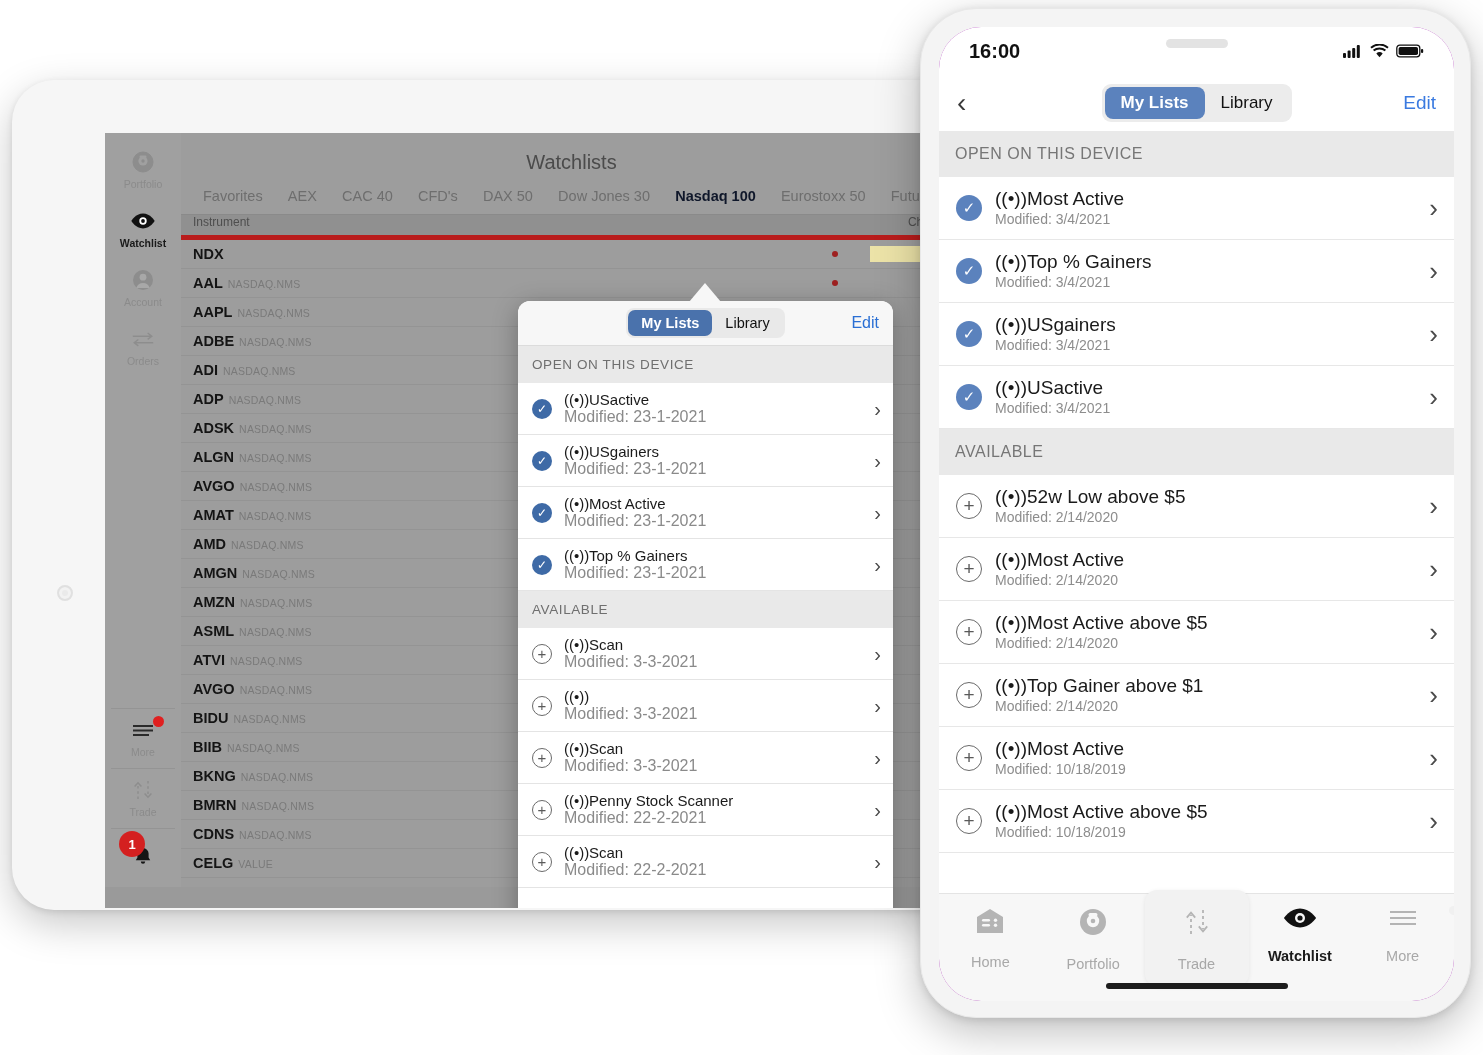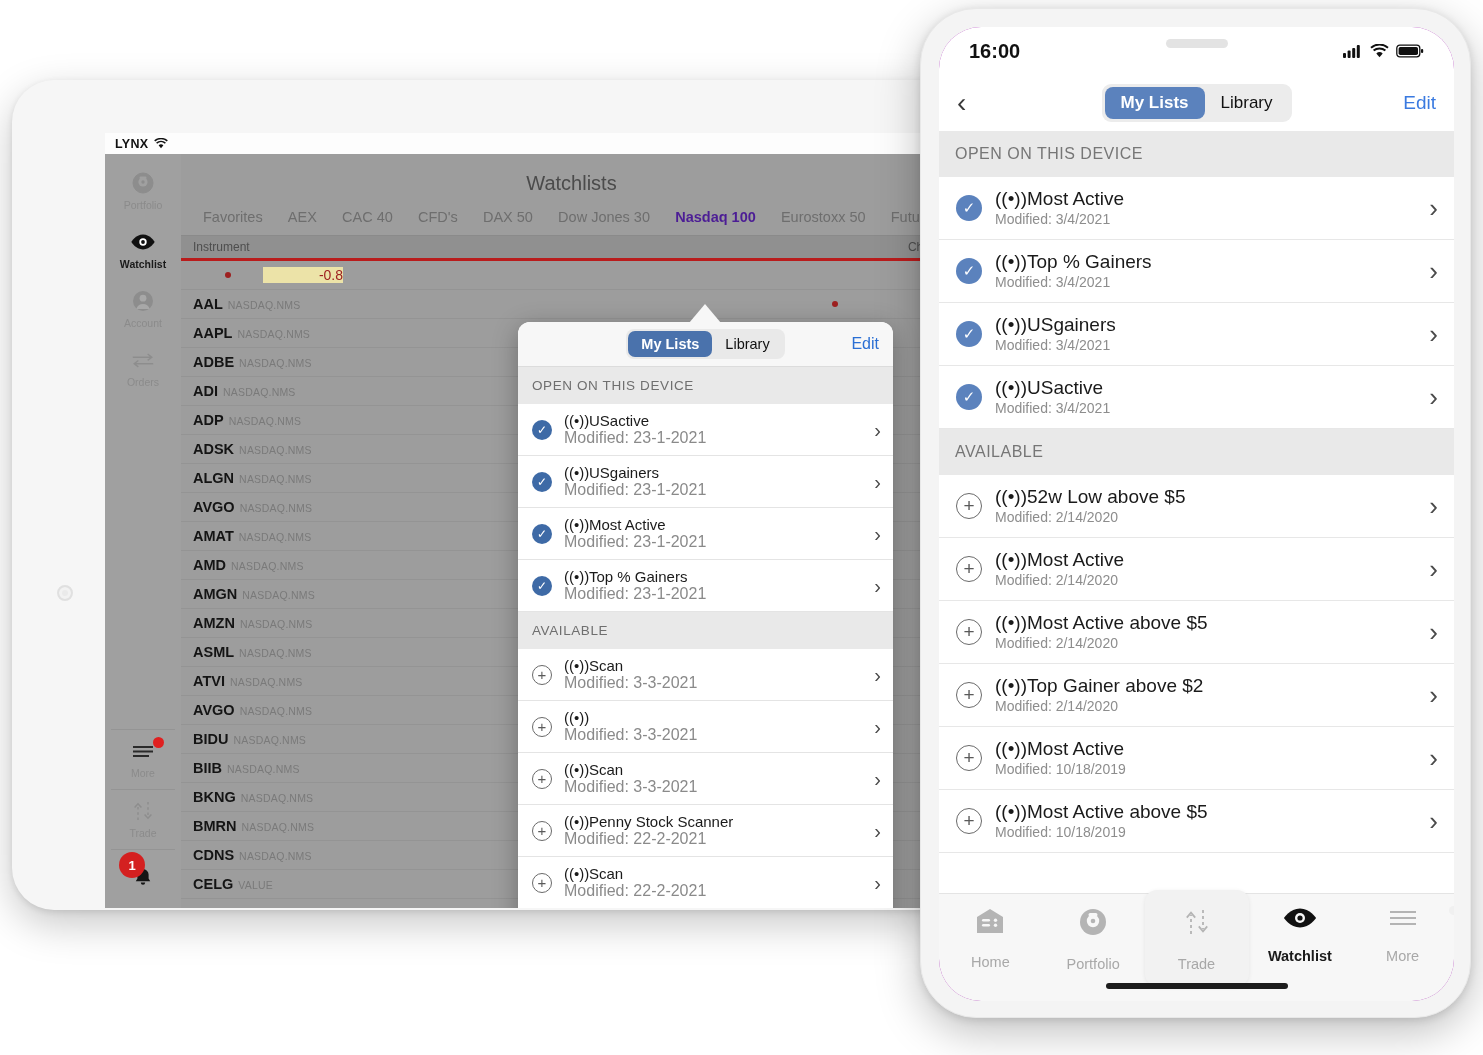--- a/index.html
+++ b/index.html
@@ -73,25 +73,25 @@
   .t-title {
     text-align: center; font-size: 20px; color: #4b4b4b;
     padding: 18px 0 14px;
   }
   .t-tabs {
     display: flex; align-items: flex-end; gap: 0;
     padding: 0 18px 10px; font-size: 14.5px; color: #6e6e6e;
     justify-content: space-between;
   }
   .t-tab { white-space: nowrap; padding: 0 4px; }
-  .t-tab.active { color: #4c1d95; font-weight: 700; }
+  .t-tab.active { color: #0f172a; font-weight: 700; }
   .t-colhead {
-    background: #909090; display: flex; align-items: center;
+    background: #909090; display: flex; align-items: flex-start;
     height: 26px; font-size: 12px; color: #4e4e4e;
-    padding: 0 12px; border-top: 1px solid #8a8a8a; border-bottom: 3px solid #b91c1c;
+    padding: 0 12px; border-top: 1px solid #8a8a8a; border-bottom: 5px solid #b91c1c;
   }
   .t-colhead .c-instr { flex: 1; }
   .t-colhead .c-chg { width: 80px; text-align: right; }
   .t-rows { flex: 1; overflow: hidden; }
   .t-row {
     display: flex; align-items: center; height: 29px;
     padding: 0 12px; border-bottom: 1px solid #949494;
     font-size: 14px;
   }
   .t-row .sym { color: #141414; font-weight: 700; font-size: 14.5px; }
@@ -236,30 +236,20 @@
 </style>
 </head>
 <body>
 
 <div id="stage">
 
   <div id="tablet">
     <div id="tablet-camera"></div>
     <div id="tablet-screen">
 
-      <div class="t-status">
-        <span class="brand">LYNX</span>
-        <span>
-          <svg width="14" height="11" viewBox="0 0 14 11">
-            <path d="M7 10.2 L4.6 7.3 a3.8 3.8 0 0 1 4.8 0 Z" fill="#111"></path>
-            <path d="M2.6 5.1 a6.8 6.8 0 0 1 8.8 0" stroke="#111" stroke-width="1.5" fill="none"></path>
-            <path d="M0.7 2.9 a9.6 9.6 0 0 1 12.6 0" stroke="#111" stroke-width="1.5" fill="none"></path>
-          </svg>
-        </span>
-      </div>
 
       <div class="t-body">
 
         <div class="t-side">
           <div class="t-side-top">
             <div class="t-side-item">
               <span class="t-ico">
                 <svg width="24" height="24" viewBox="0 0 24 24">
                   <circle cx="12" cy="12" r="10" fill="#8d8d8d"></circle>
                   <circle cx="12" cy="12" r="10" fill="none" stroke="#8d8d8d" stroke-width="1"></circle>
@@ -349,20 +339,23 @@
               <div class="t-tab active">Nasdaq 100</div>
               <div class="t-tab">Eurostoxx 50</div>
               <div class="t-tab">Futures</div>
             </div>
           <div class="t-colhead">
             <span class="c-instr">Instrument</span>
             <span class="c-chg">Change</span>
           </div>
           <div class="t-rows" id="t-rows">
               <div class="t-row">
+                <span class="left">
+                  <span class="sym">NDX</span>
+                </span>
                 <span class="dot">
                   <i style="background:#9e2020"></i>
                 </span>
                 <span class="chg down hl">-0.8</span>
               </div>
               <div class="t-row">
                 <span class="left">
                   <span class="sym">AAL</span>
                   <span class="exch">NASDAQ.NMS</span>
                 </span>
@@ -786,21 +779,21 @@
                   <span>Most Active above $5</span>
                 </span><span class="md">Modified: 2/14/2020</span></span>
               <span class="p-chev">›</span>
             </div>
             <div class="p-item">
               <span class="lead">
                 <span class="p-plus">+</span>
               </span>
               <span class="txt"><span class="nm">
                   <span class="p-wave">((•))</span>
-                  <span>Top Gainer above $2</span>
+                  <span>Top Gainer above $1</span>
                 </span><span class="md">Modified: 2/14/2020</span></span>
               <span class="p-chev">›</span>
             </div>
             <div class="p-item">
               <span class="lead">
                 <span class="p-plus">+</span>
               </span>
               <span class="txt"><span class="nm">
                   <span class="p-wave">((•))</span>
                   <span>Most Active</span>

